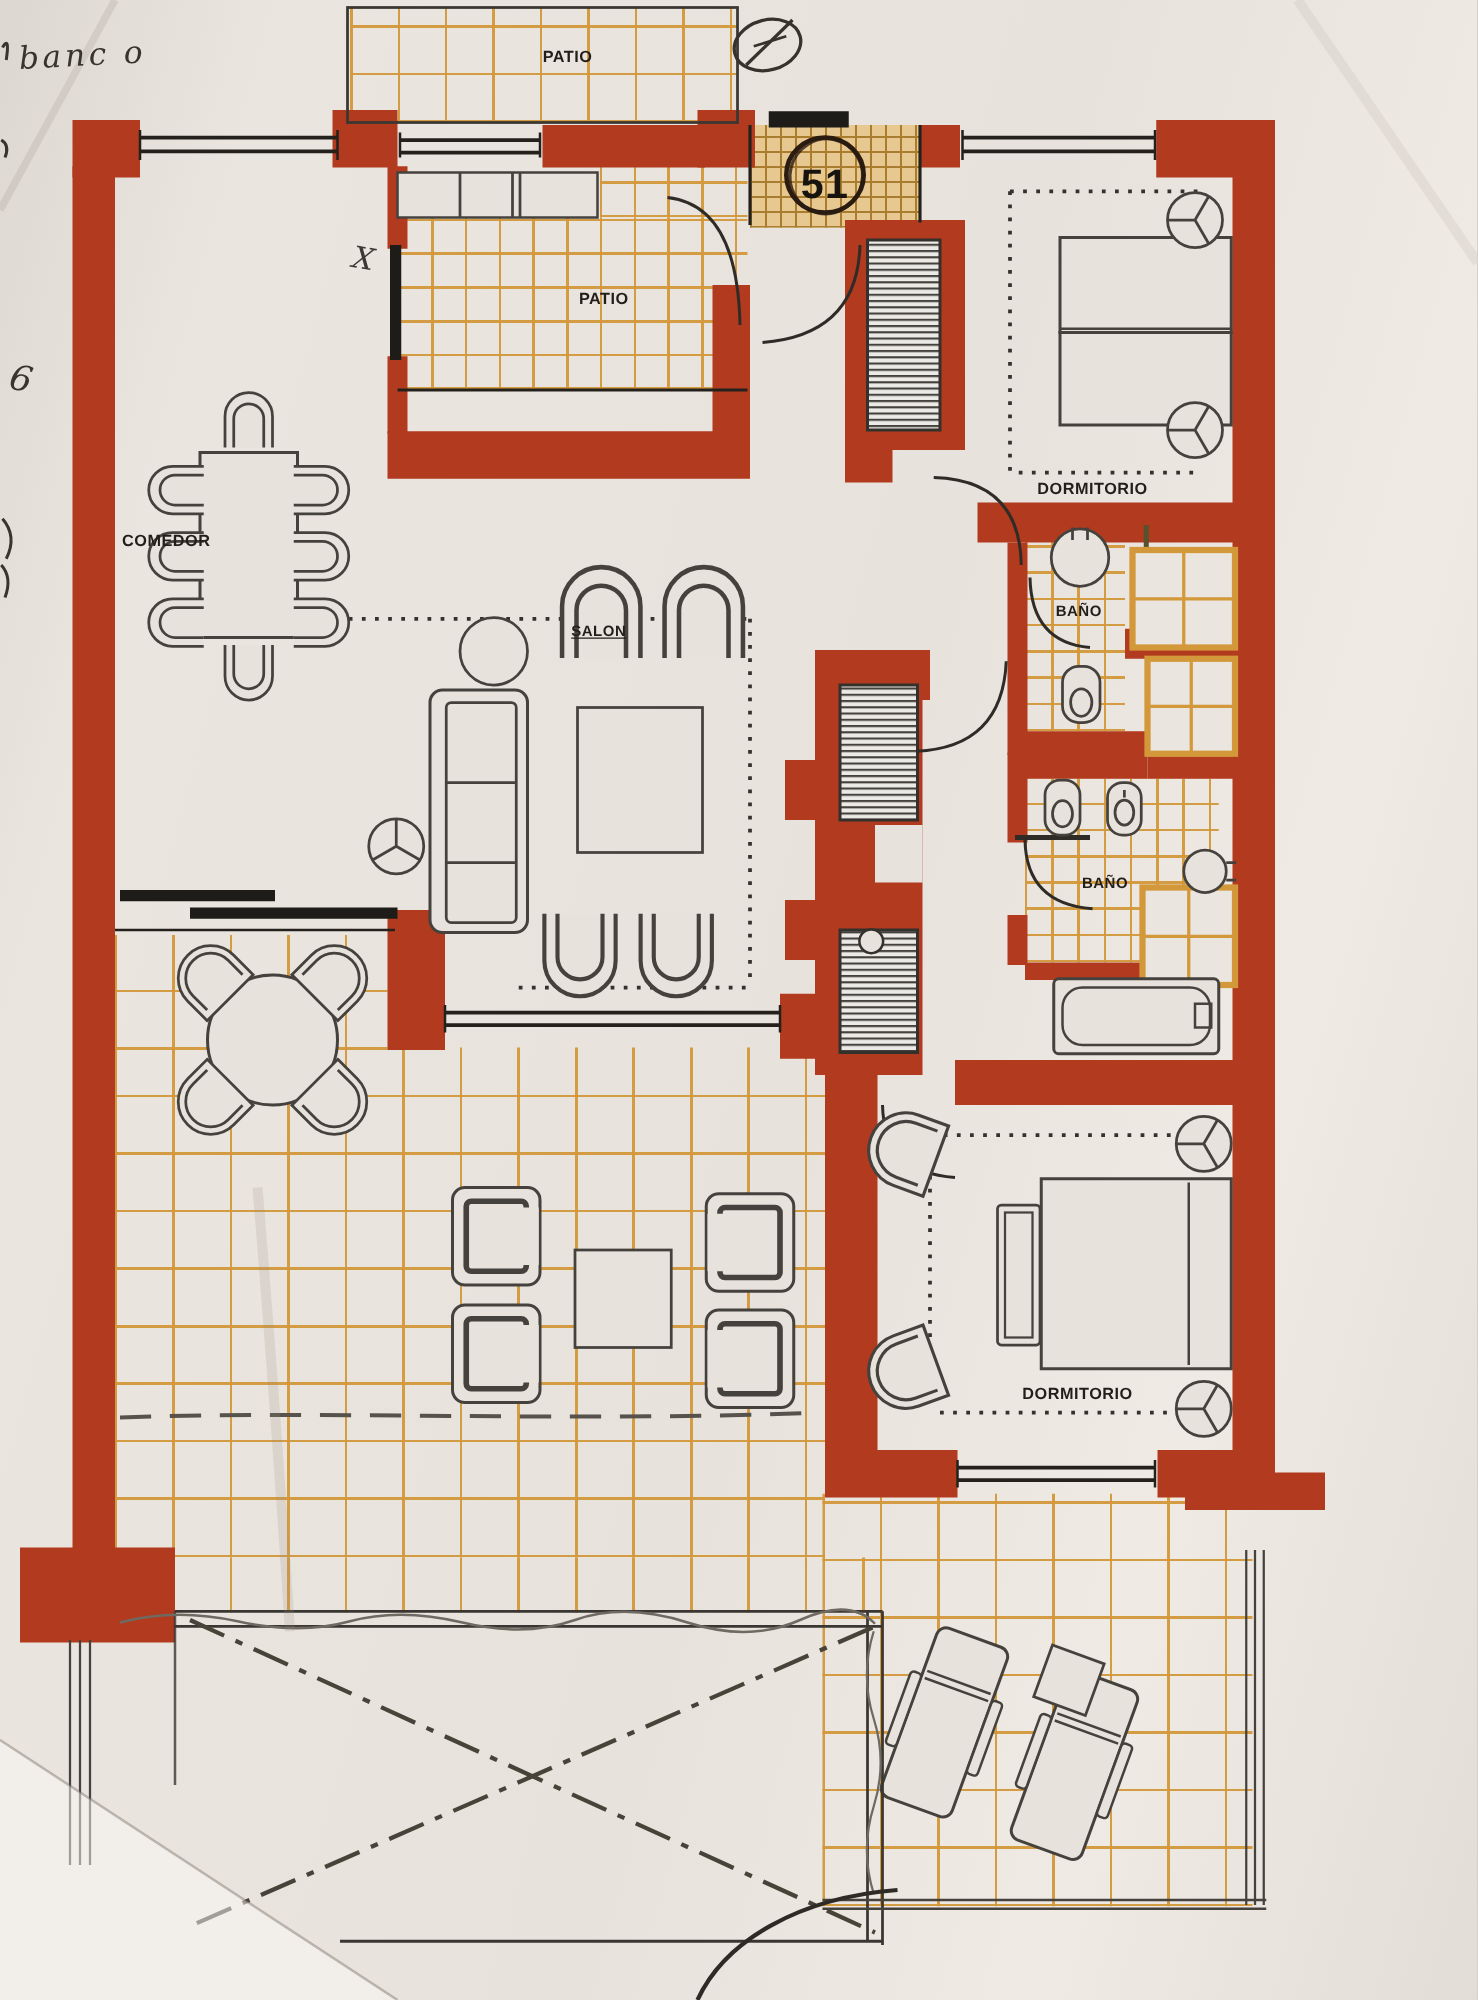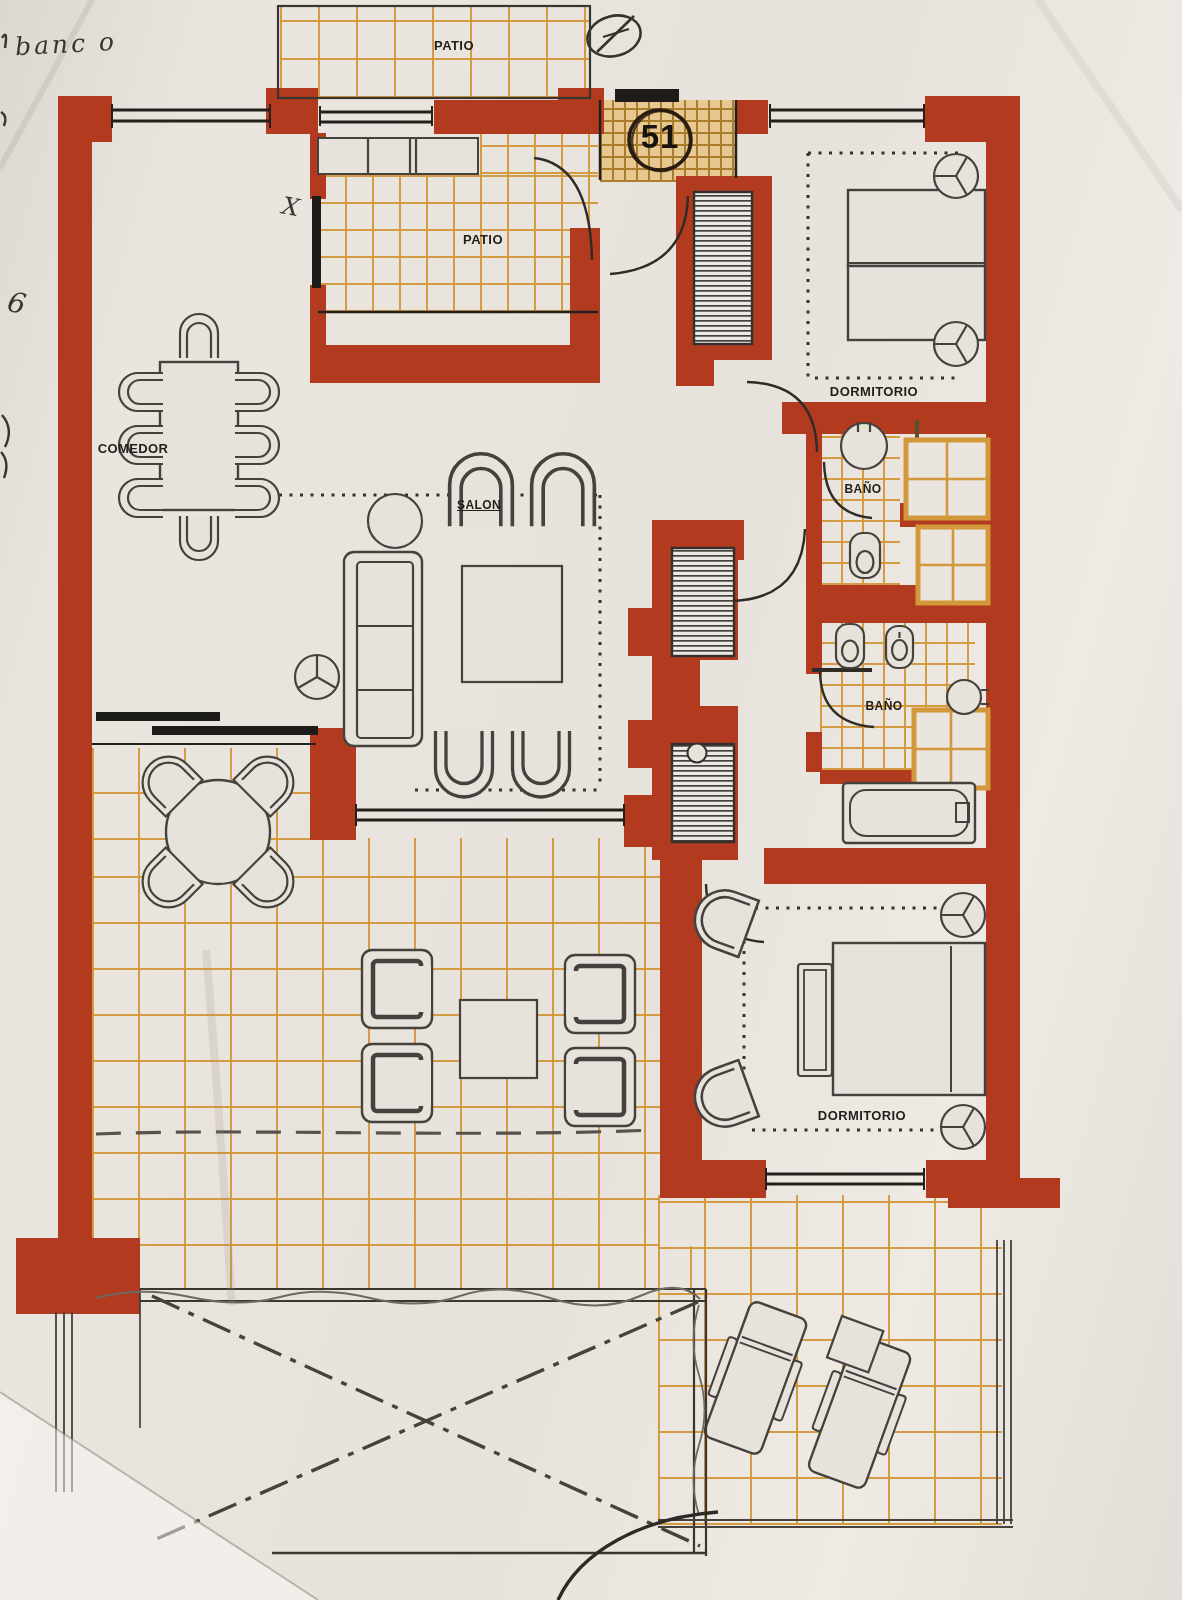--- a/index.html
+++ b/index.html
@@ -307,24 +307,24 @@
       <polygon points="0,1392 318,1600 0,1600" fill="rgba(252,250,247,.5)" stroke="none"></polygon>
       <path d="M0 1392 L318 1600" stroke="rgba(110,100,90,.4)" stroke-width="2"></path>
       <path d="M206 950 Q220 1120 232 1305" stroke="rgba(150,140,128,.18)" stroke-width="8"></path>
       <path d="M0 168 L92 0" stroke="rgba(150,140,128,.2)" stroke-width="6"></path>
       <path d="M1038 0 L1182 210" stroke="rgba(150,140,128,.12)" stroke-width="8"></path>
     </g>
   </svg>
 
   <div class="lbl" style="left:454px;top:45px;">PATIO</div>
   <div class="lbl" style="left:483px;top:239px;">PATIO</div>
-  <div class="lbl" style="left:133px;top:448px;">COMEDOR</div>
+  <div class="lbl" style="left:133px;top:432px;">COMEDOR</div>
   <div class="lbl" style="left:479px;top:505px;font-size:12px;text-decoration:underline;">SALON</div>
   <div class="lbl" style="left:874px;top:391px;">DORMITORIO</div>
   <div class="lbl" style="left:863px;top:489px;font-size:12px;">BAÑO</div>
   <div class="lbl" style="left:884px;top:706px;font-size:12px;">BAÑO</div>
   <div class="lbl" style="left:862px;top:1115px;">DORMITORIO</div>
-  <div class="lbl unit" style="left:660px;top:137px;">51</div>
+  <div class="lbl unit" style="left:660px;top:147px;">51</div>
   <div class="lbl hand" style="left:291px;top:207px;font-size:24px;transform:translate(-50%,-50%) rotate(10deg);color:#3b3835;">X</div>
   <div class="lbl hand" style="left:17px;top:303px;font-size:28px;transform:translate(-50%,-50%) rotate(12deg);color:#38342e;">6</div>
   <div class="lbl hand" style="left:66px;top:44px;font-size:25px;letter-spacing:3px;transform:translate(-50%,-50%) rotate(-3deg);color:#38342e;">banc o</div>
 
 </div>
 
 </body></html>

